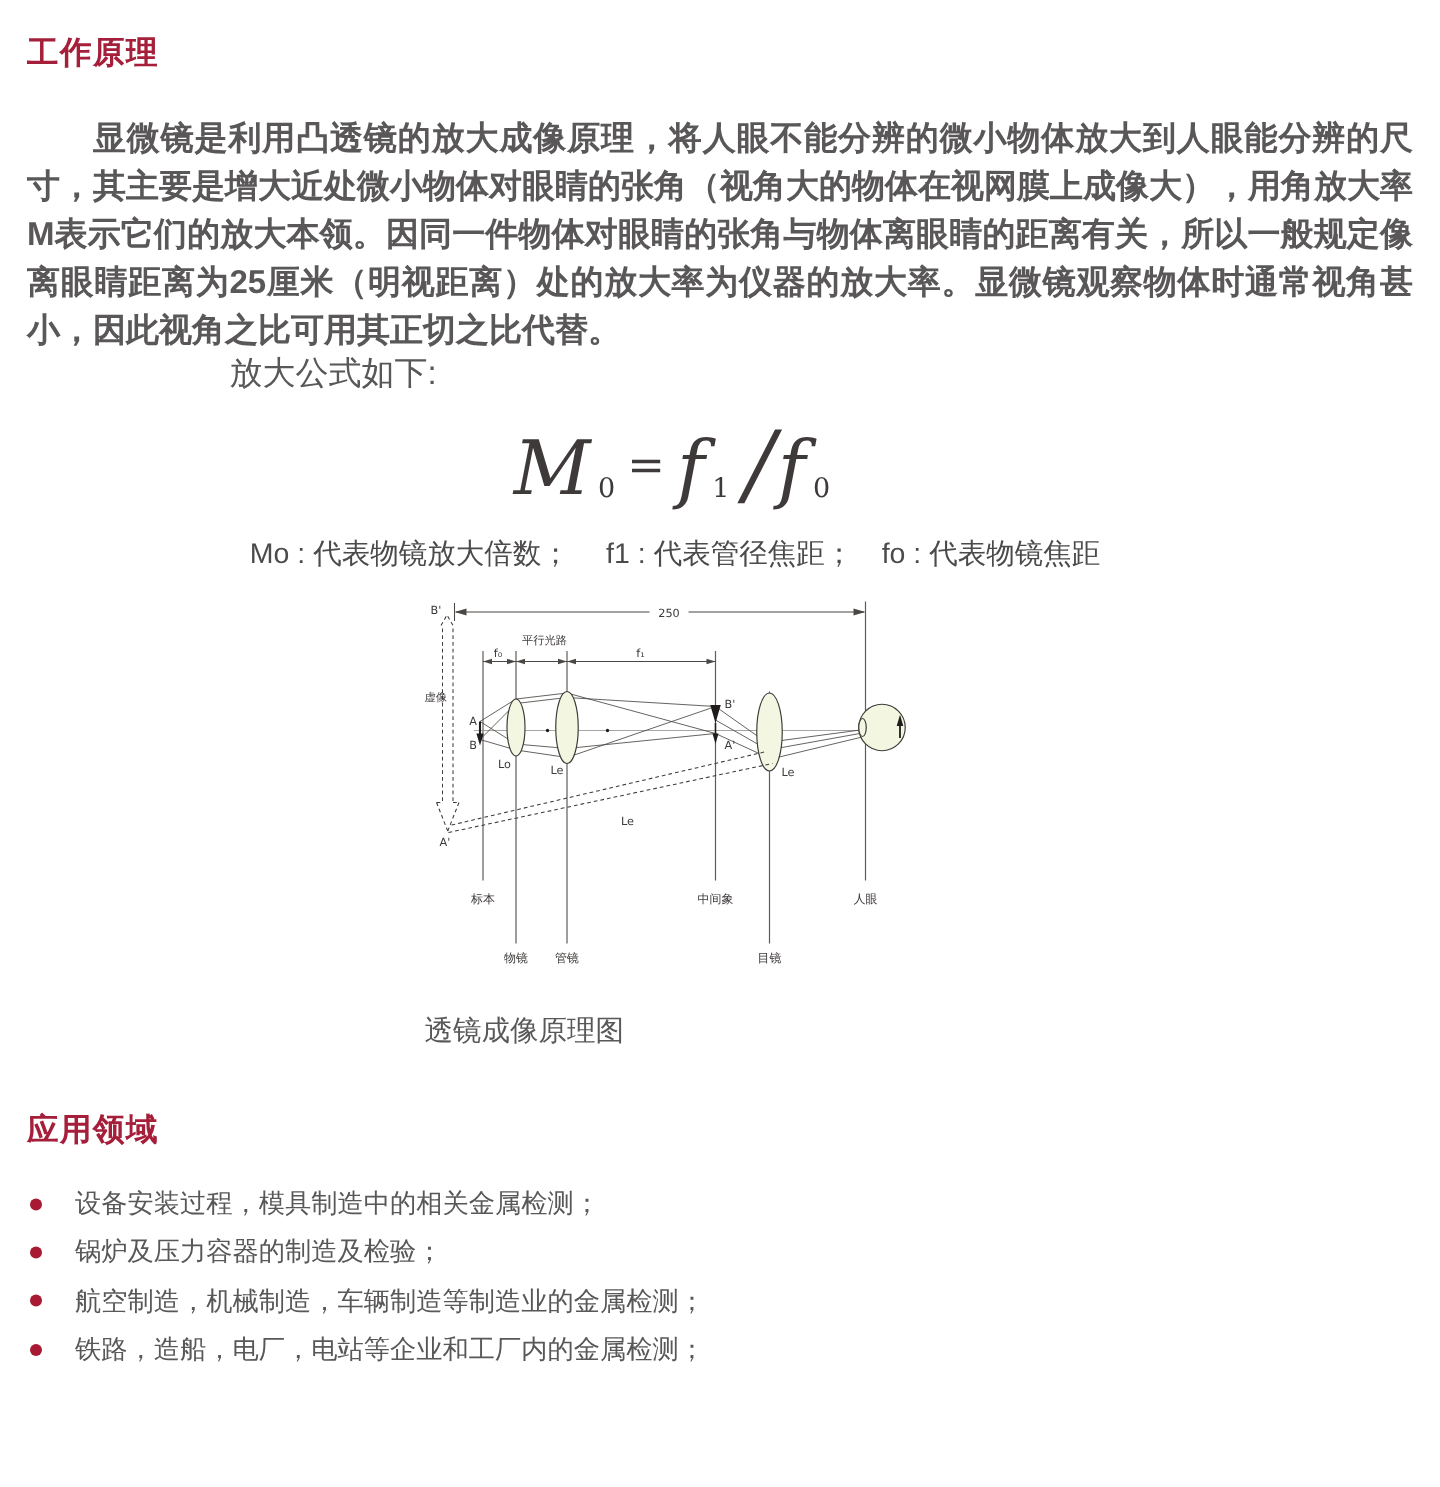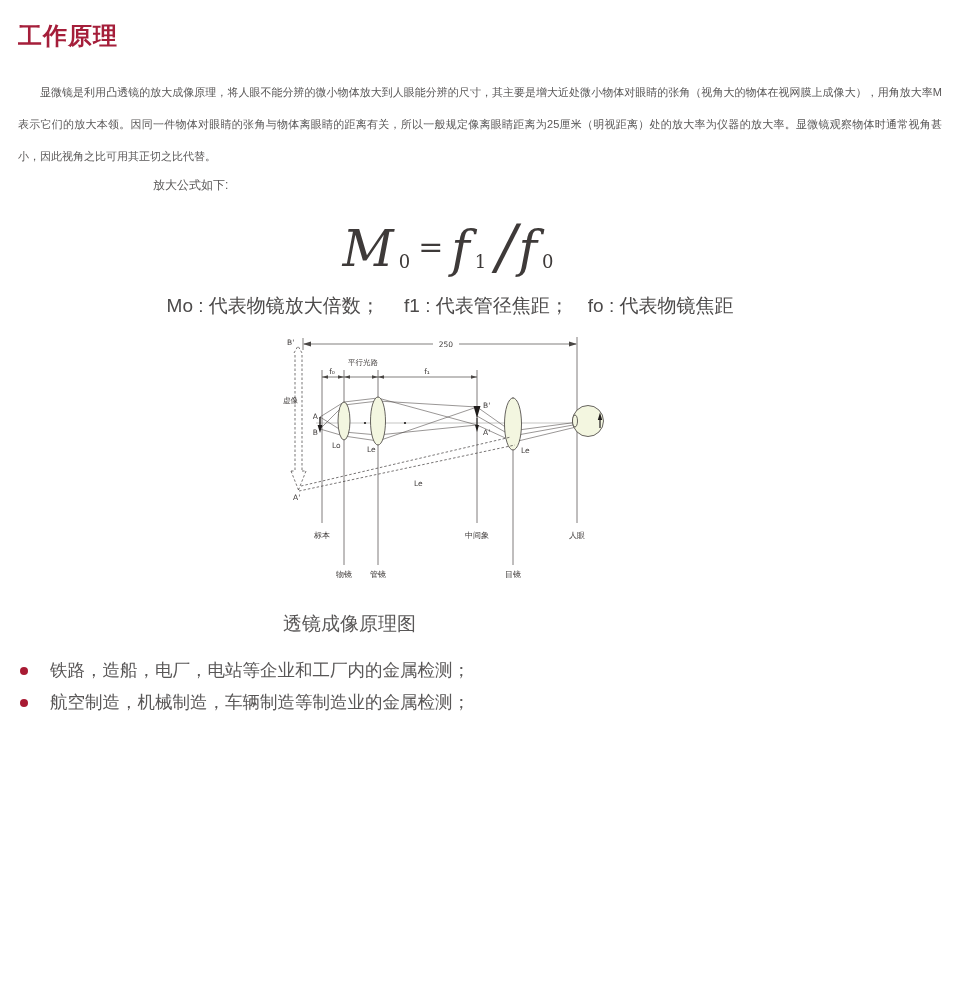--- a/index.html
+++ b/index.html
@@ -3,30 +3,30 @@
 <meta charset="utf-8">
 <style>
   html,body{margin:0;padding:0;}
   body{
     width:960px;min-height:991px;background:#ffffff;
     font-family:"Liberation Sans","DejaVu Sans",sans-serif;
     color:#595757;
   }
   .red-heading{
     margin:0;padding:22px 0 0 18px;
-    font-size:24px;line-height:28px;font-weight:700;color:#a51e3a;
+    font-size:21px;line-height:28px;font-weight:700;color:#a51e3a;
     letter-spacing:1px;
   }
   .intro-paragraph{
     margin:0;padding:26px 18px 0 18px;
-    font-size:11px;line-height:32px;text-align:justify;text-indent:2em;
+    font-size:22px;line-height:32px;text-align:justify;text-indent:2em;font-weight:bold;
   }
   .formula-intro{
     margin:0 0 0 153px;padding-top:2px;
-    font-size:12px;line-height:22px;
+    font-size:22px;line-height:22px;
   }
   .formula-row{
     margin-top:22px;height:62px;line-height:56px;
     text-align:center;position:relative;left:-28px;
     color:#3e3a39;white-space:nowrap;
   }
   .f-var{font-family:"DejaVu Serif","Liberation Serif",serif;font-style:italic;font-size:50px;}
   .f-sub{font-family:"DejaVu Serif","Liberation Serif",serif;font-size:18px;vertical-align:-2px;margin:0 8px 0 5px;}
   .f-eq{font-family:"DejaVu Serif","Liberation Serif",serif;font-size:30px;vertical-align:9px;margin:0 8px 0 0;}
   .f-slash{font-family:"DejaVu Serif","Liberation Serif",serif;font-style:italic;font-size:60px;vertical-align:-1px;margin:0 2px;}
@@ -165,17 +165,20 @@
       <text class="dlabel-cjk" x="194" y="205" text-anchor="middle">中间象</text>
       <text class="dlabel-cjk" x="230" y="244" text-anchor="middle">目镜</text>
       <text class="dlabel-cjk" x="294" y="205" text-anchor="middle">人眼</text>
     </svg>
   </div>
 
   <div class="diagram-caption">透镜成像原理图</div>
 </section>
 
 <section>
+  <h1 class="red-heading applications-heading">应用领域</h1>
   <ul class="app-list">
+    <li>设备安装过程，模具制造中的相关金属检测；</li>
+    <li>锅炉及压力容器的制造及检验；</li>
+    <li>航空制造，机械制造，车辆制造等制造业的金属检测；</li>
     <li>铁路，造船，电厂，电站等企业和工厂内的金属检测；</li>
-    <li>航空制造，机械制造，车辆制造等制造业的金属检测；</li>
   </ul>
 </section>
 
 </body></html>

